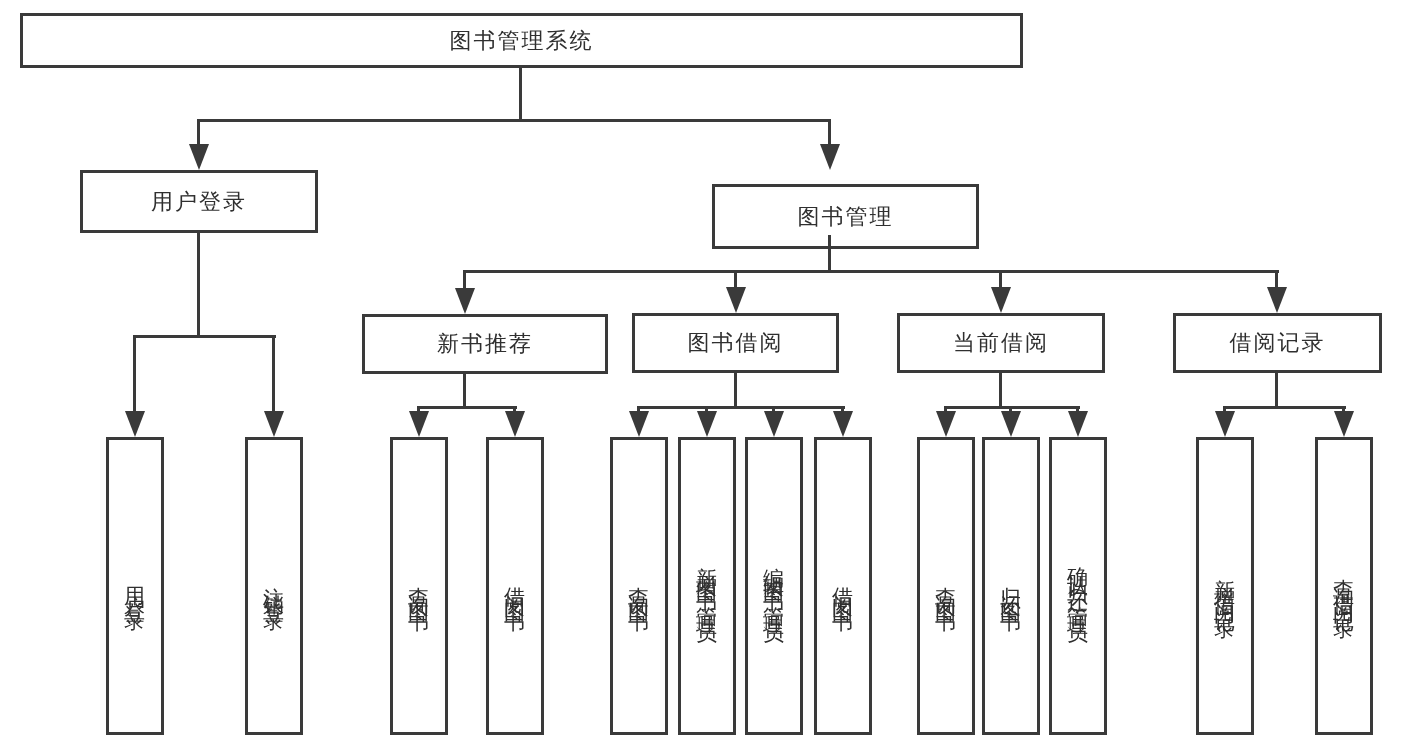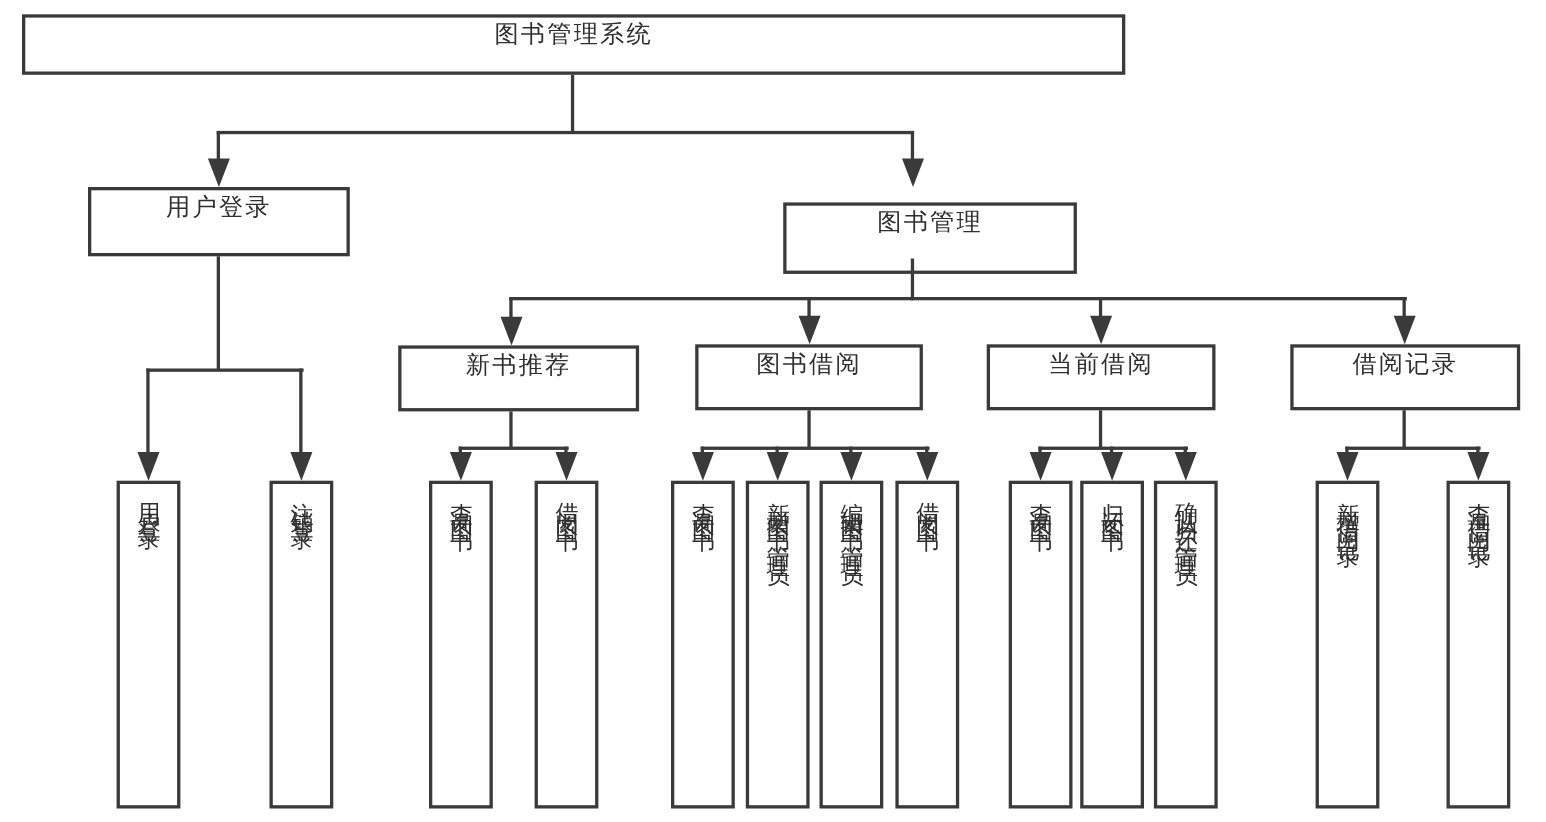--- a/index.html
+++ b/index.html
@@ -8,21 +8,21 @@
     --wm:#b5b5b5;
   }
   html,body{margin:0;padding:0;background:#fff;}
   body{font-family:"Liberation Sans",sans-serif;color:var(--text);}
   .canvas{
     position:relative;width:1405px;height:747px;background:#fff;overflow:hidden;
   }
   .box{
     position:absolute;box-sizing:border-box;background:#fff;
     border:3px solid var(--line);
-    display:flex;justify-content:center;
+    display:flex;align-items:center;justify-content:center;
   }
   .box .lbl{
     font-size:22px;letter-spacing:2px;white-space:nowrap;color:var(--text);
   }
   .leaf .lbl{
     writing-mode:vertical-rl;text-orientation:mixed;
     font-size:21px;letter-spacing:8px;line-height:1;white-space:nowrap;
   }
   .vl{position:absolute;width:3px;background:var(--line);}
   .hl{position:absolute;height:3px;background:var(--line);}
@@ -70,21 +70,21 @@
   <div class="hl" style="left:463px;top:270px;width:816px"></div>
   <div class="vl" style="left:463px;top:270px;height:20px"></div>
   <div class="arrow" style="left:455px;top:288px"></div>
   <div class="vl" style="left:734px;top:270px;height:20px"></div>
   <div class="arrow" style="left:726px;top:287px"></div>
   <div class="vl" style="left:999px;top:270px;height:20px"></div>
   <div class="arrow" style="left:991px;top:287px"></div>
   <div class="vl" style="left:1275px;top:270px;height:20px"></div>
   <div class="arrow" style="left:1267px;top:287px"></div>
 
-  <div class="box" style="left:362px;top:314px;width:219px;height:60px">
+  <div class="box" style="left:362px;top:314px;width:246px;height:60px">
     <span class="lbl">新书推荐</span>
   </div>
   <div class="box" style="left:897px;top:313px;width:208px;height:60px">
     <span class="lbl">当前借阅</span>
   </div>
   <div class="box" style="left:632px;top:313px;width:207px;height:60px">
     <span class="lbl">图书借阅</span>
   </div>
   <div class="box" style="left:1173px;top:313px;width:209px;height:60px">
     <span class="lbl">借阅记录</span>

